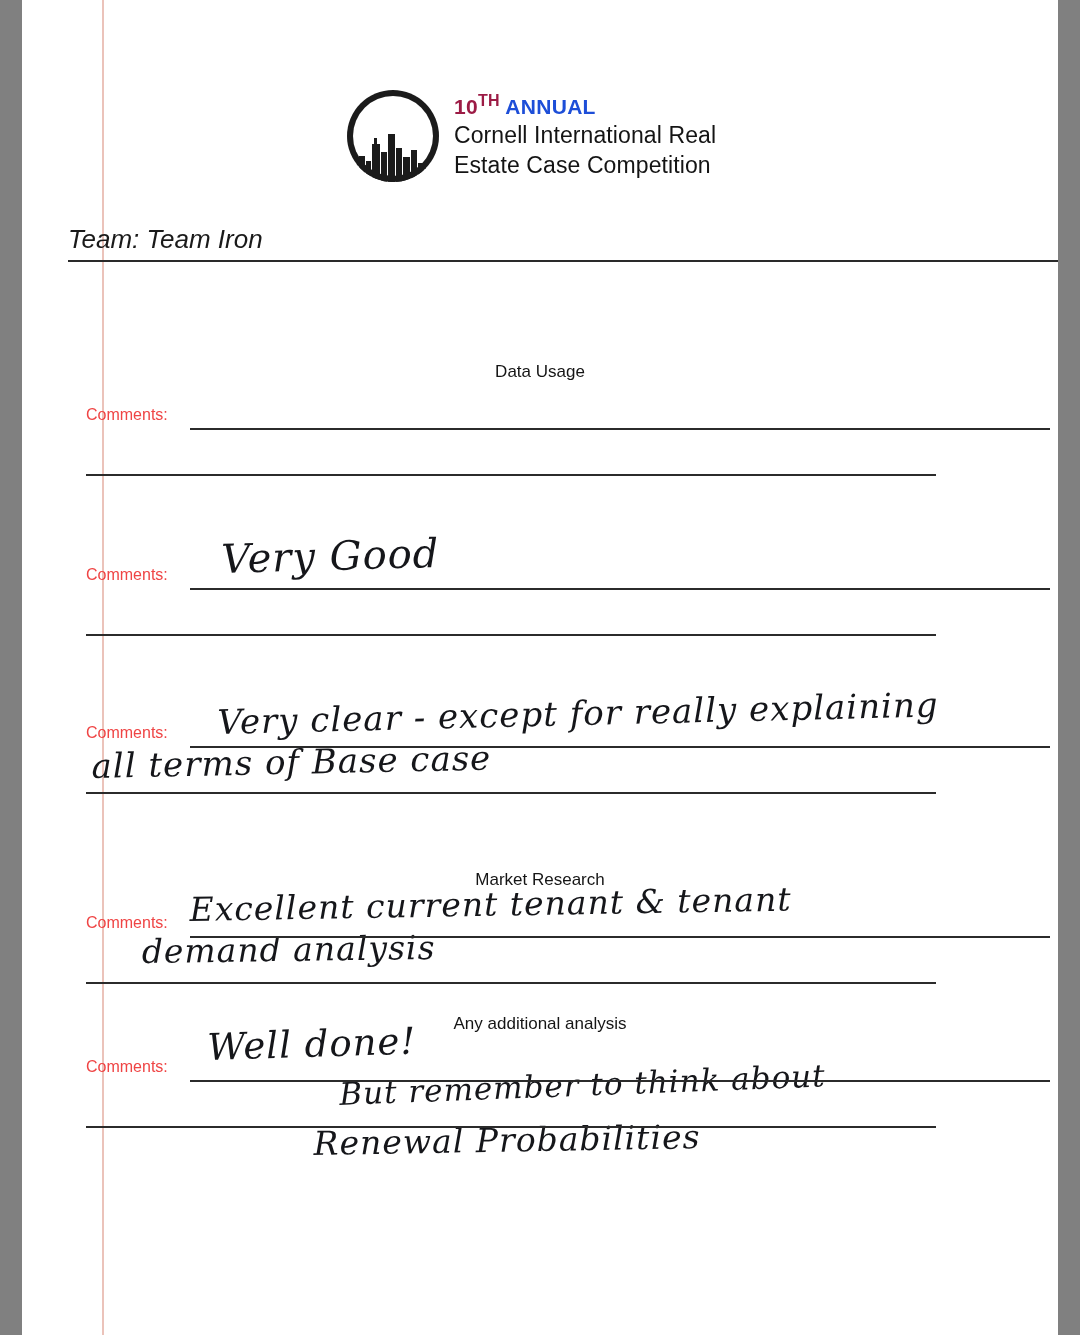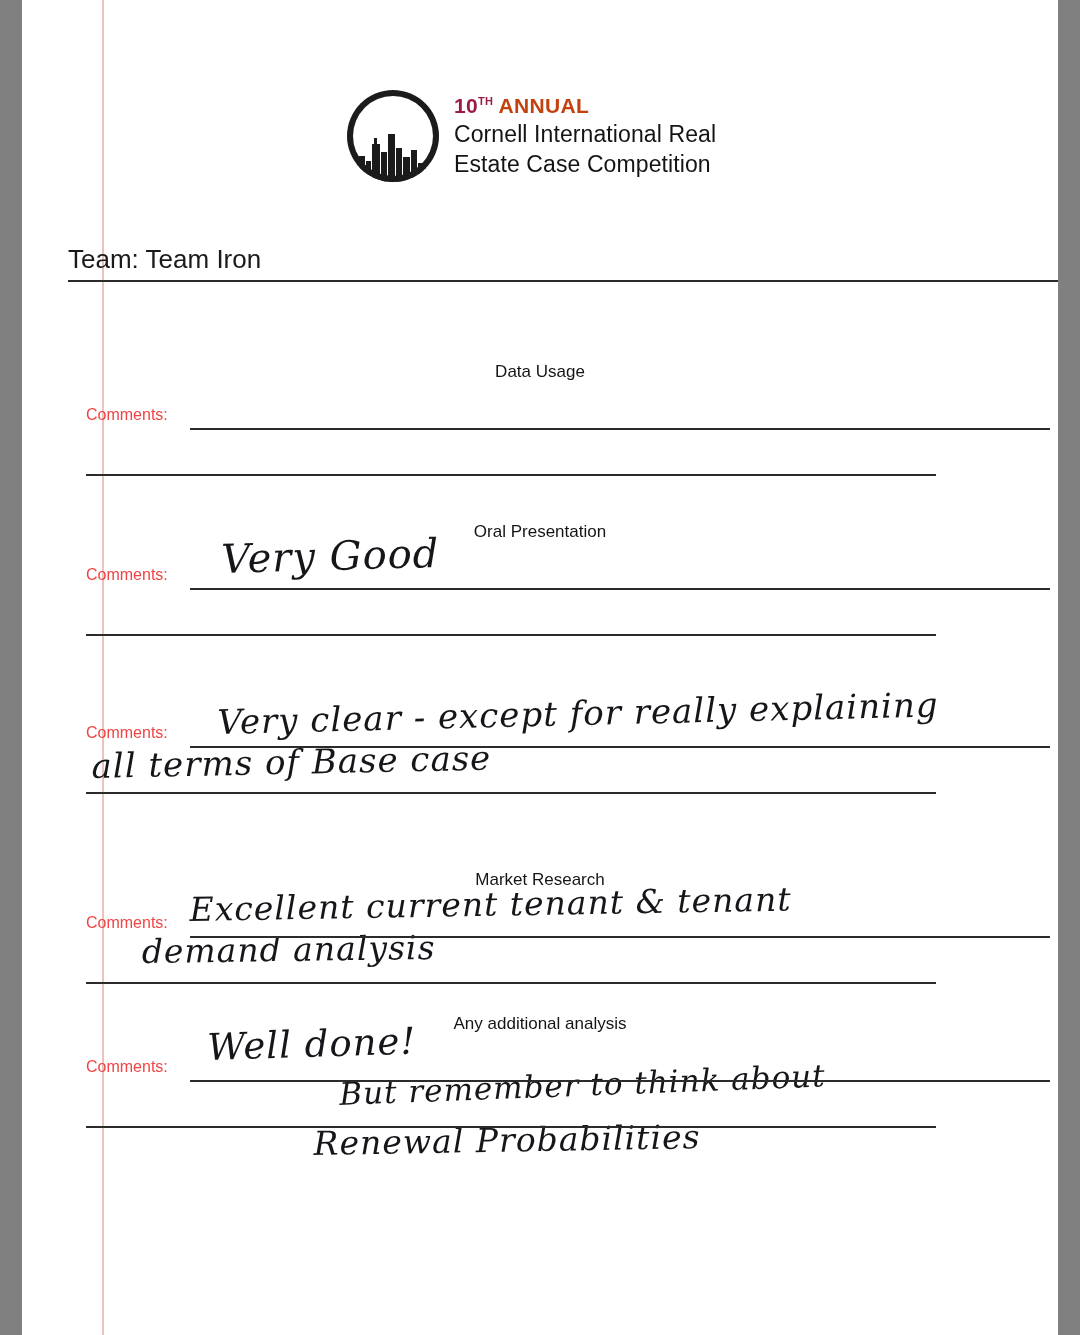--- a/index.html
+++ b/index.html
@@ -73,40 +73,41 @@
     width: 560px;
   }
   .logo-line1 {
     font-size: 21px;
     font-weight: bold;
     color: #9c1b45;
     letter-spacing: 0.3px;
     line-height: 26px;
   }
   .logo-line1 sup {
-    font-size: 11px;
+    font-size: 16px;
     vertical-align: super;
   }
   .logo-line1 .annual {
-    color: #c2410c;
+    color: #1d4ed8;
     font-weight: bold;
   }
   .logo-line2 {
     font-size: 23px;
     color: #141414;
     line-height: 30px;
     letter-spacing: 0.1px;
   }
   
   .team-row {
     position: absolute;
     left: 46px;
-    top: 244px;
+    top: 224px;
     width: 990px;
     height: 44px;
+    font-style: italic;
   }
   .team-label {
     position: absolute;
     left: 0;
     top: 0;
     font-size: 26px;
     color: #1a1a1a;
     white-space: nowrap;
   }
   .team-rule {
@@ -263,21 +264,20 @@
   </div>
 
   <div class="section" style="top:362px;height:160px;">
     <div class="section-title">Data Usage</div>
     <div class="comments-label">Comments:</div>
     <div class="line1"></div>
     <div class="line2"></div>
   </div>
 
   <div class="section" style="top:522px;height:160px;">
-    <div class="section-title">Oral Presentation</div>
     <div class="comments-label">Comments:</div>
     <div class="hand hw-oral">Very  Good</div>
     <div class="line1"></div>
     <div class="line2"></div>
   </div>
 
   <div class="section" style="top:680px;height:160px;">
     <div class="comments-label">Comments:</div>
     <div class="hand hw-clarity-1">Very clear - except for really explaining</div>
     <div class="hand hw-clarity-2">all terms of Base case</div>

